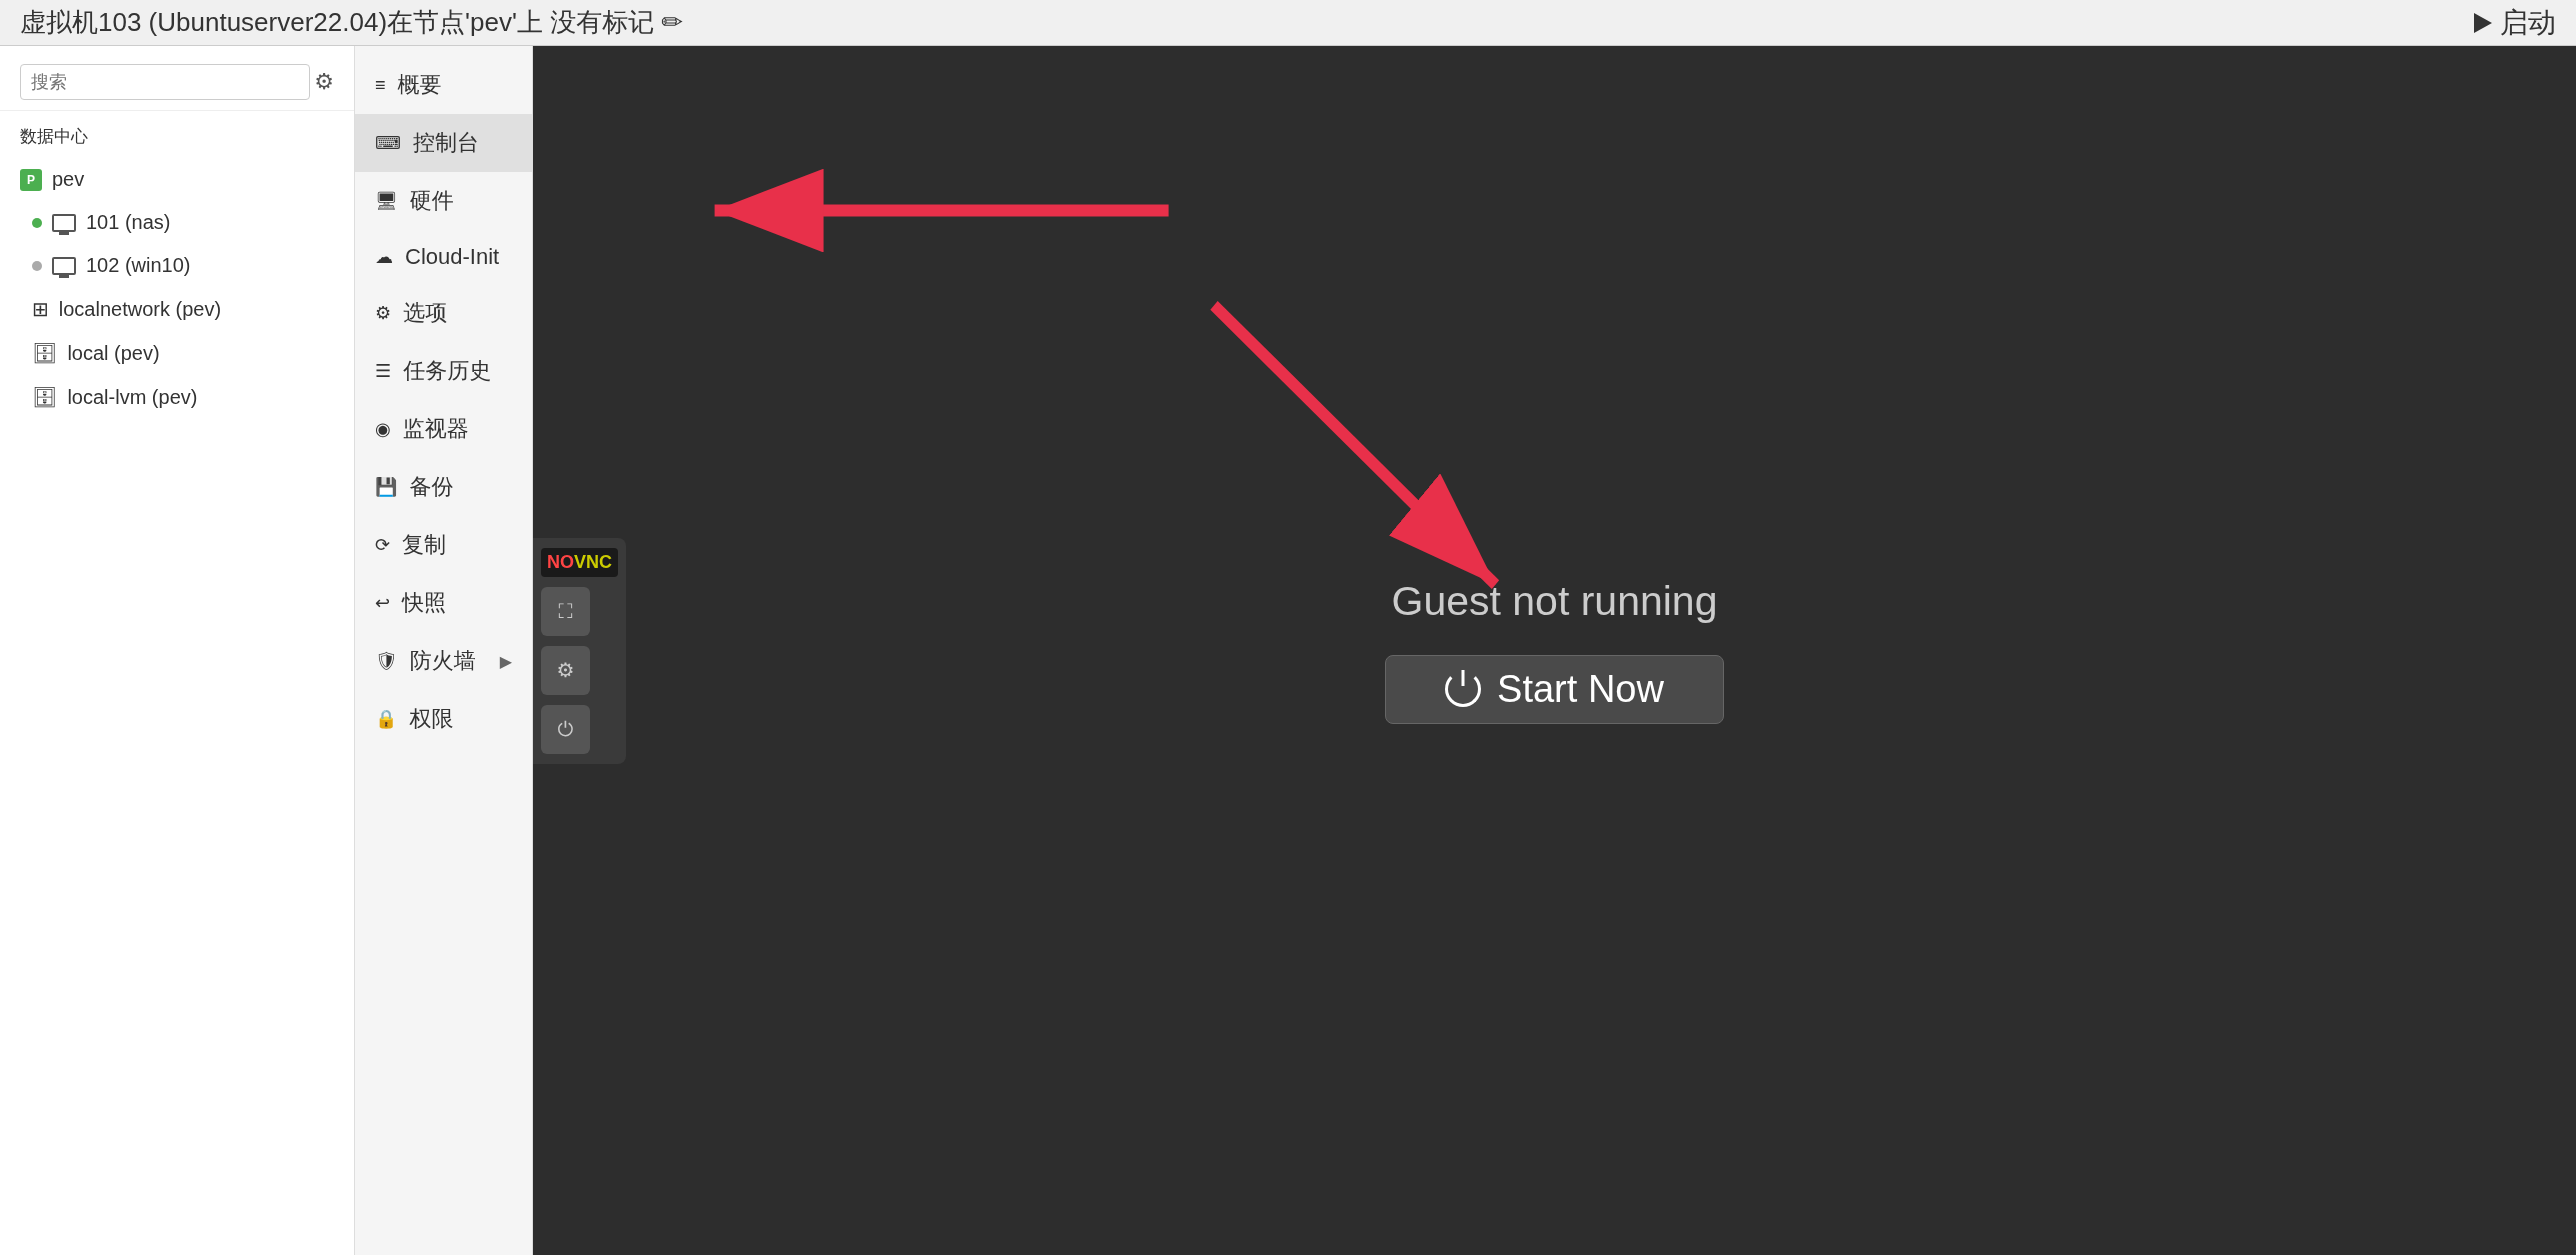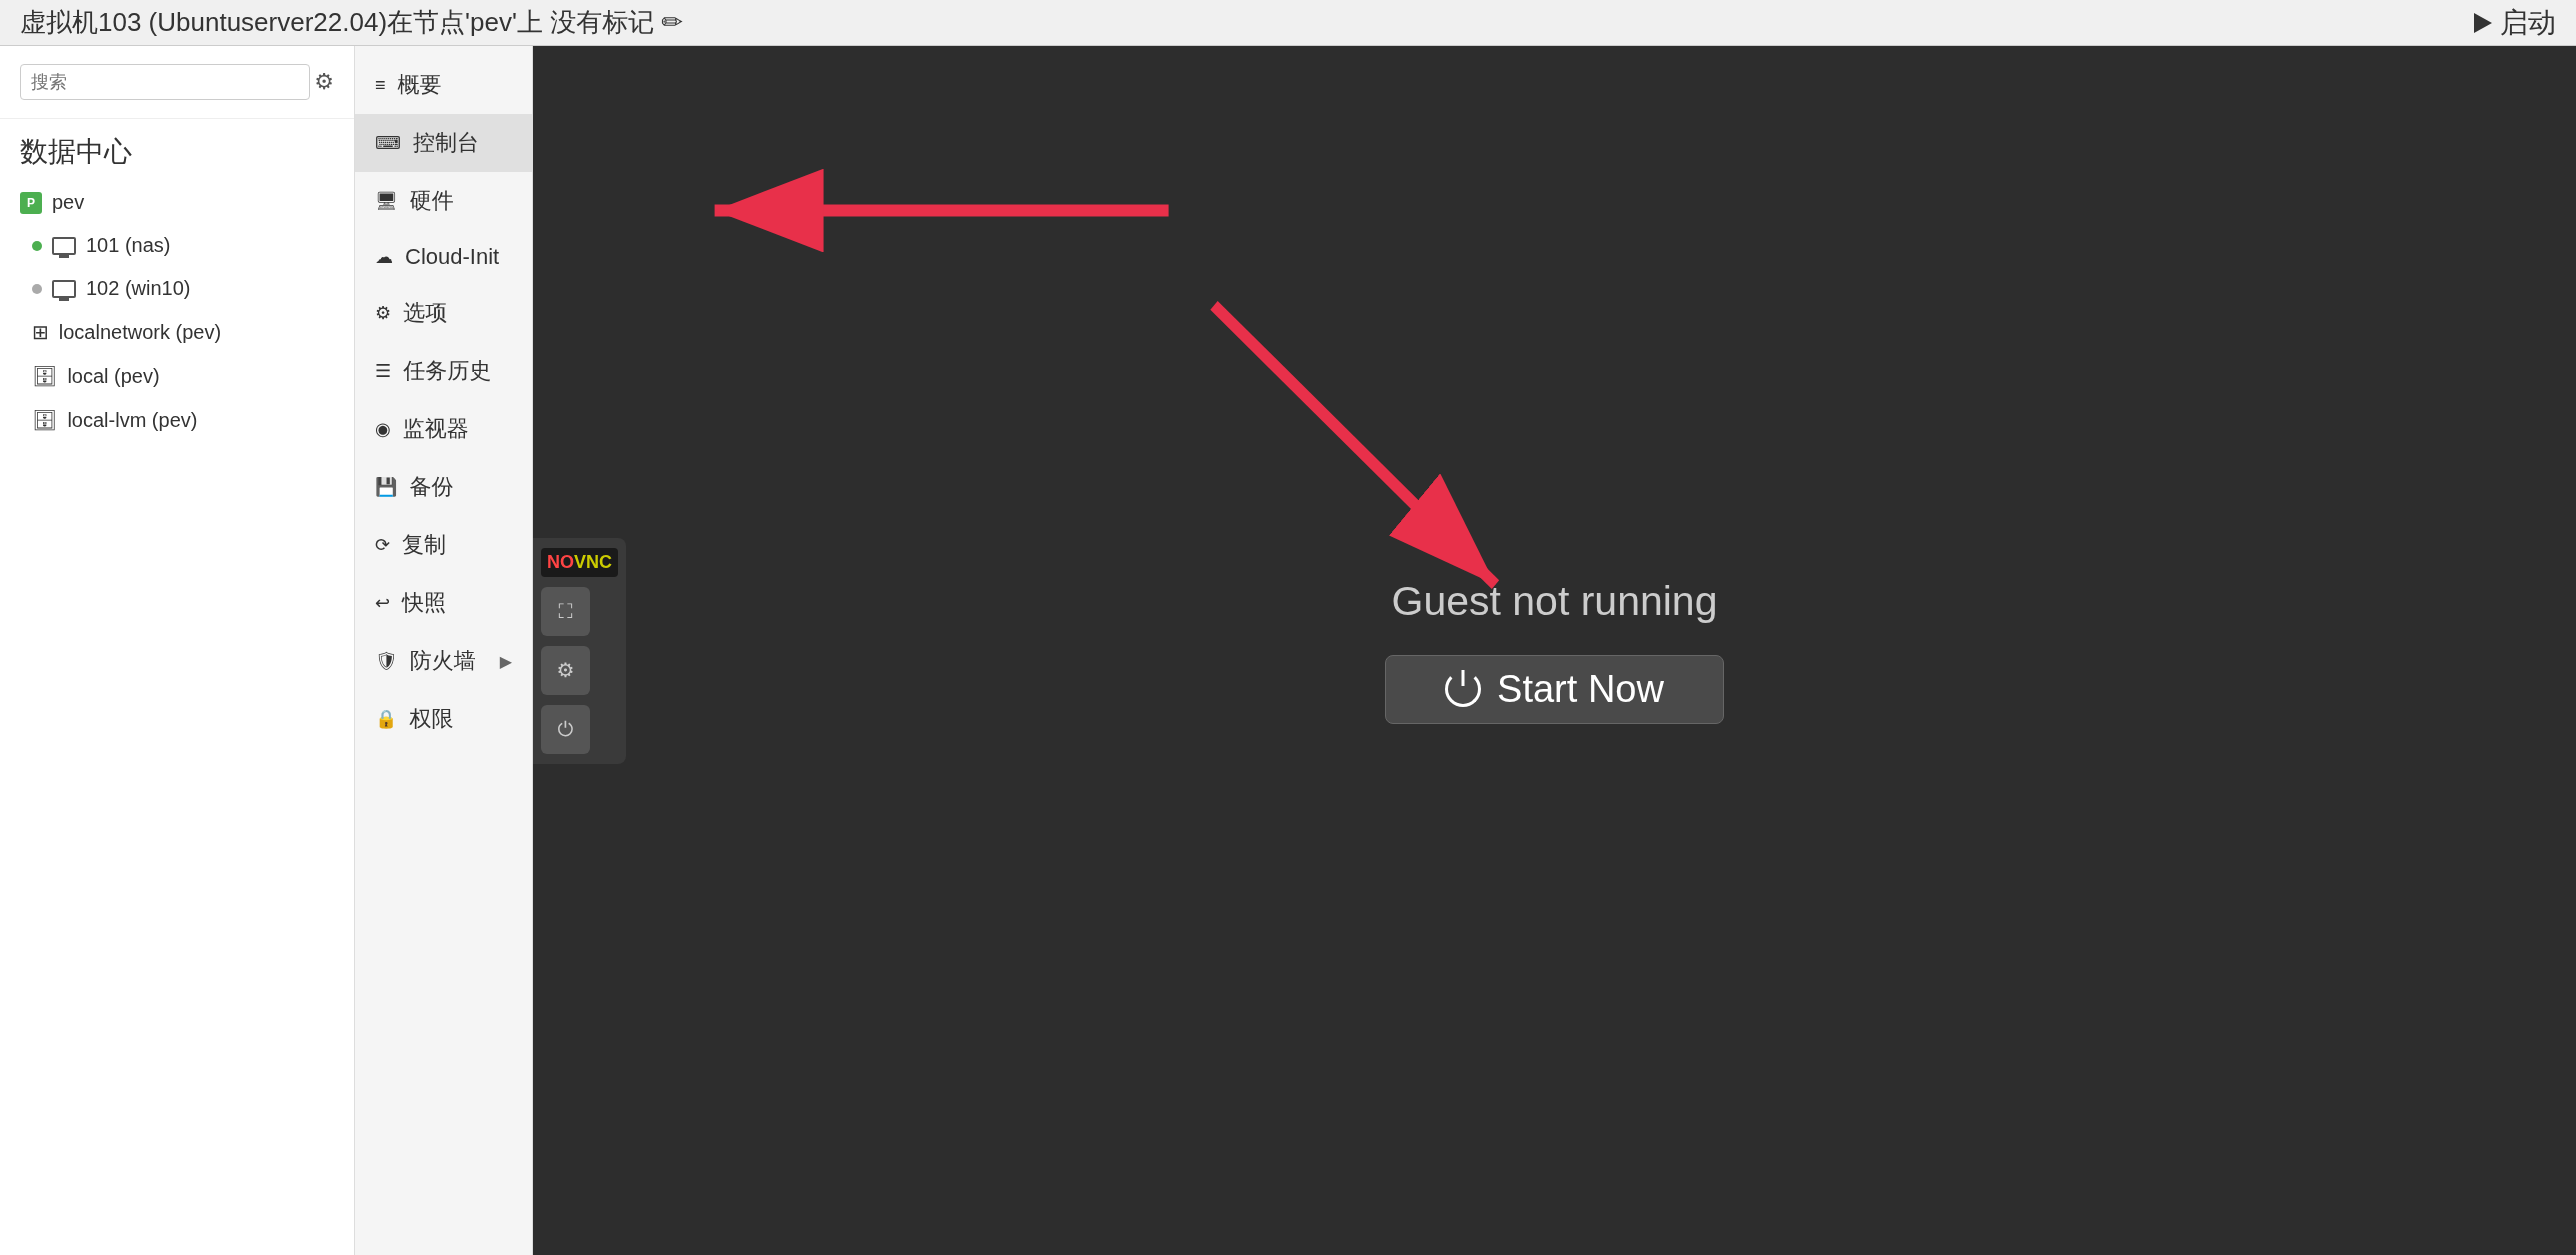--- a/index.html
+++ b/index.html
@@ -60,42 +60,42 @@
     
     .sidebar {
       width: 355px;
       background: #ffffff;
       border-right: 1px solid #ddd;
       display: flex;
       flex-direction: column;
       flex-shrink: 0;
     }
     .sidebar-header {
-      padding: 18px 20px 18px;
+      padding: 18px 20px 10px;
       display: flex;
       align-items: center;
       gap: 4px;
       border-bottom: 1px solid #eee;
     }
     .sidebar-search {
       flex: 1;
       height: 36px;
       border: 1px solid #ccc;
       border-radius: 4px;
       padding: 0 10px;
       font-size: 18px;
     }
     .sidebar-gear {
       font-size: 22px;
       cursor: pointer;
       color: #555;
     }
     .datacenter-label {
       padding: 14px 20px 6px;
-      font-size: 28px;
+      font-size: 17px;
       color: #333;
       font-weight: 500;
     }
     .sidebar-tree {
       padding: 4px 0;
       overflow-y: auto;
       flex: 1;
     }
     .tree-node {
       display: flex;

